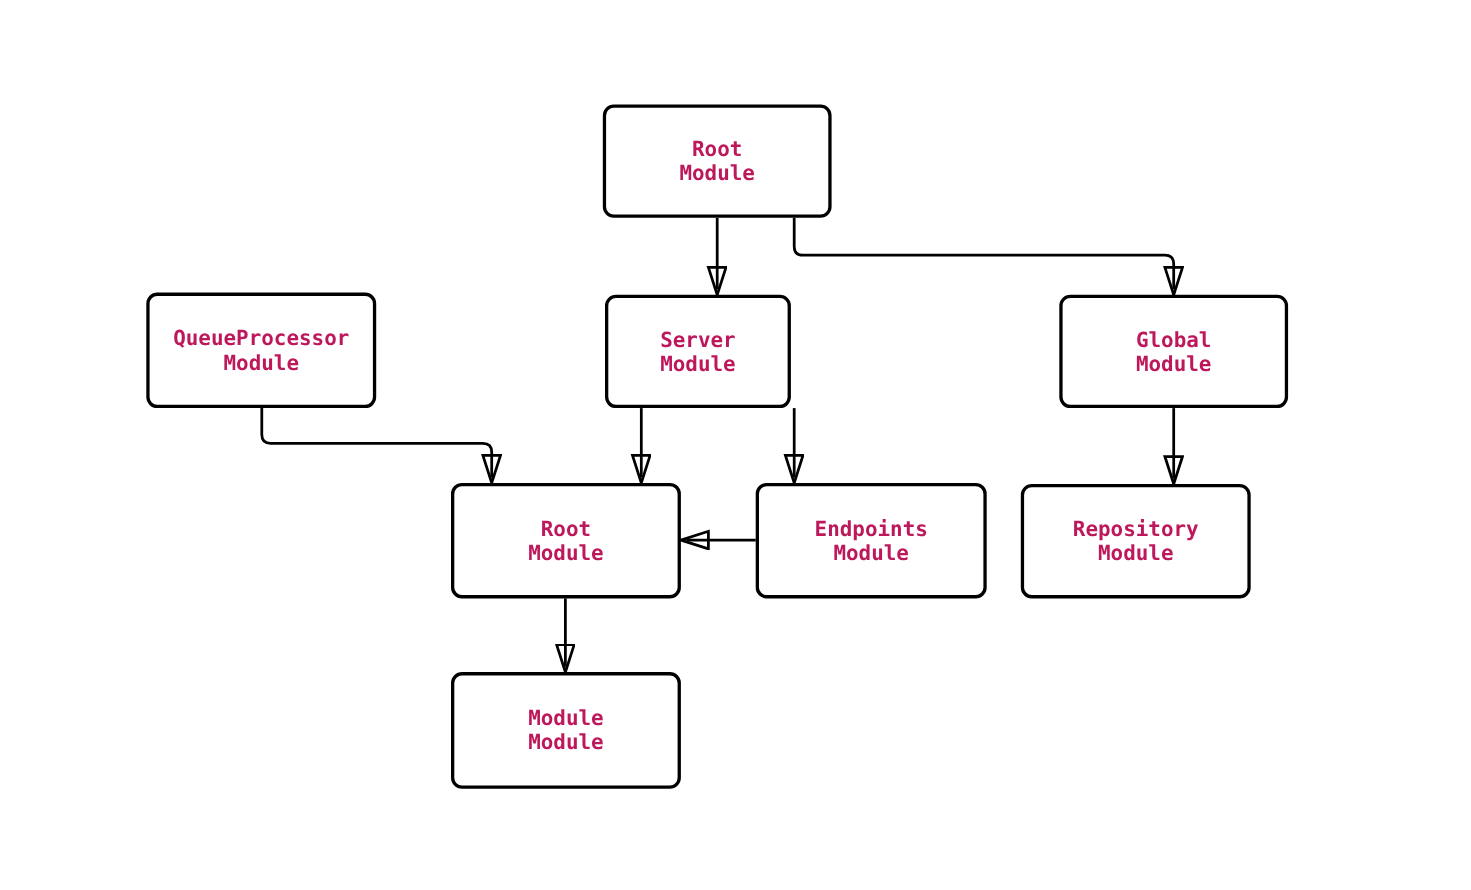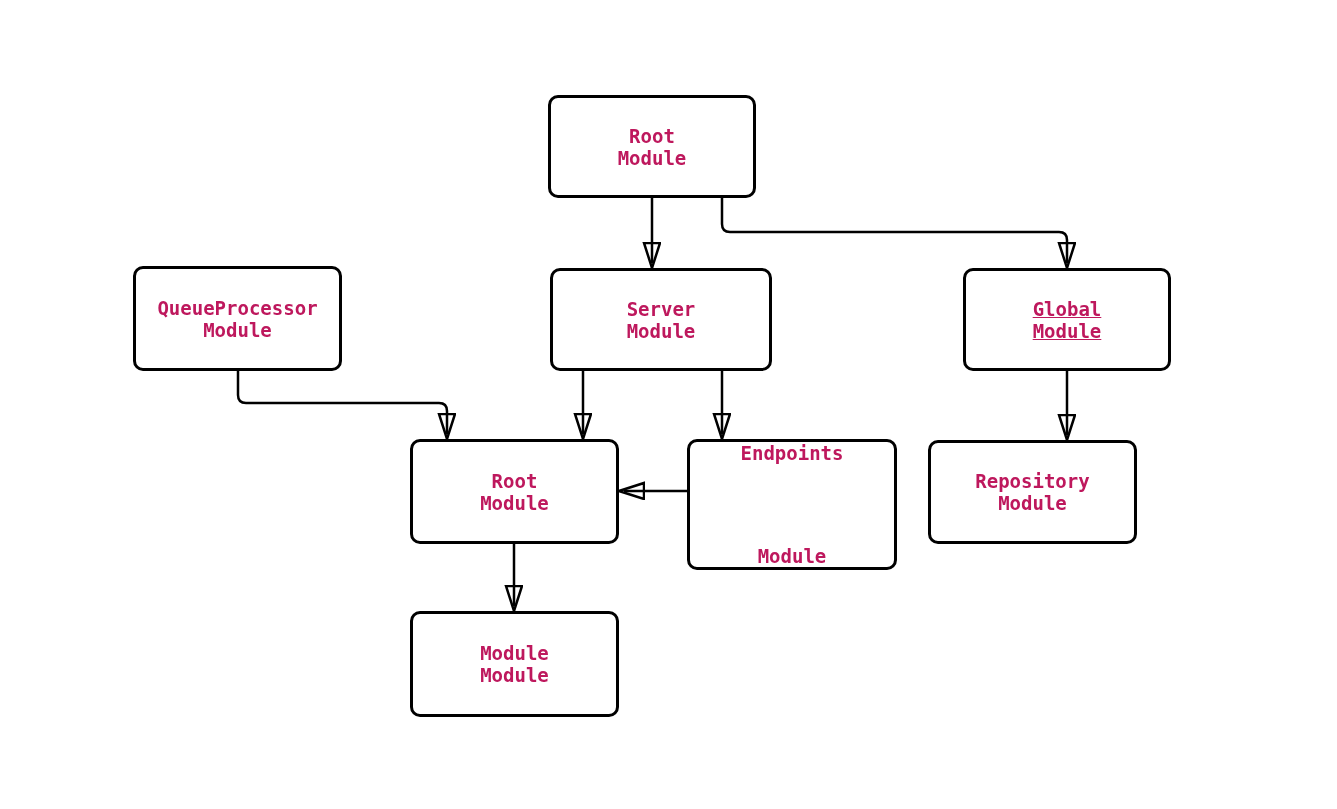--- a/index.html
+++ b/index.html
@@ -63,36 +63,36 @@
   <div class="node" style="left:548px; top:95px; width:208px; height:103px;">
     <span>Root</span>
     <span>Module</span>
   </div>
 
   <div class="node" style="left:133px; top:266px; width:209px; height:105px;align-items:center;">
     <span>QueueProcessor</span>
     <span>Module</span>
   </div>
 
-  <div class="node" style="left:550px; top:268px; width:222px; height:103px;">
+  <div class="node" style="left:550px; top:268px; width:169px; height:103px;">
     <span>Server</span>
     <span>Module</span>
   </div>
 
-  <div class="node" style="left:963px; top:268px; width:208px; height:103px;text-decoration:underline;">
+  <div class="node" style="left:963px; top:268px; width:208px; height:103px;">
     <span>Global</span>
     <span>Module</span>
   </div>
 
   <div class="node" style="left:410px; top:439px; width:209px; height:105px;">
     <span>Root</span>
     <span>Module</span>
   </div>
 
-  <div class="node" style="left:687px; top:439px; width:210px; height:131px;justify-content:space-between;">
+  <div class="node" style="left:687px; top:439px; width:210px; height:105px;">
     <span>Endpoints</span>
     <span>Module</span>
   </div>
 
   <div class="node" style="left:928px; top:440px; width:209px; height:104px;">
     <span>Repository</span>
     <span>Module</span>
   </div>
 
   <div class="node" style="left:410px; top:611px; width:209px; height:106px;">

